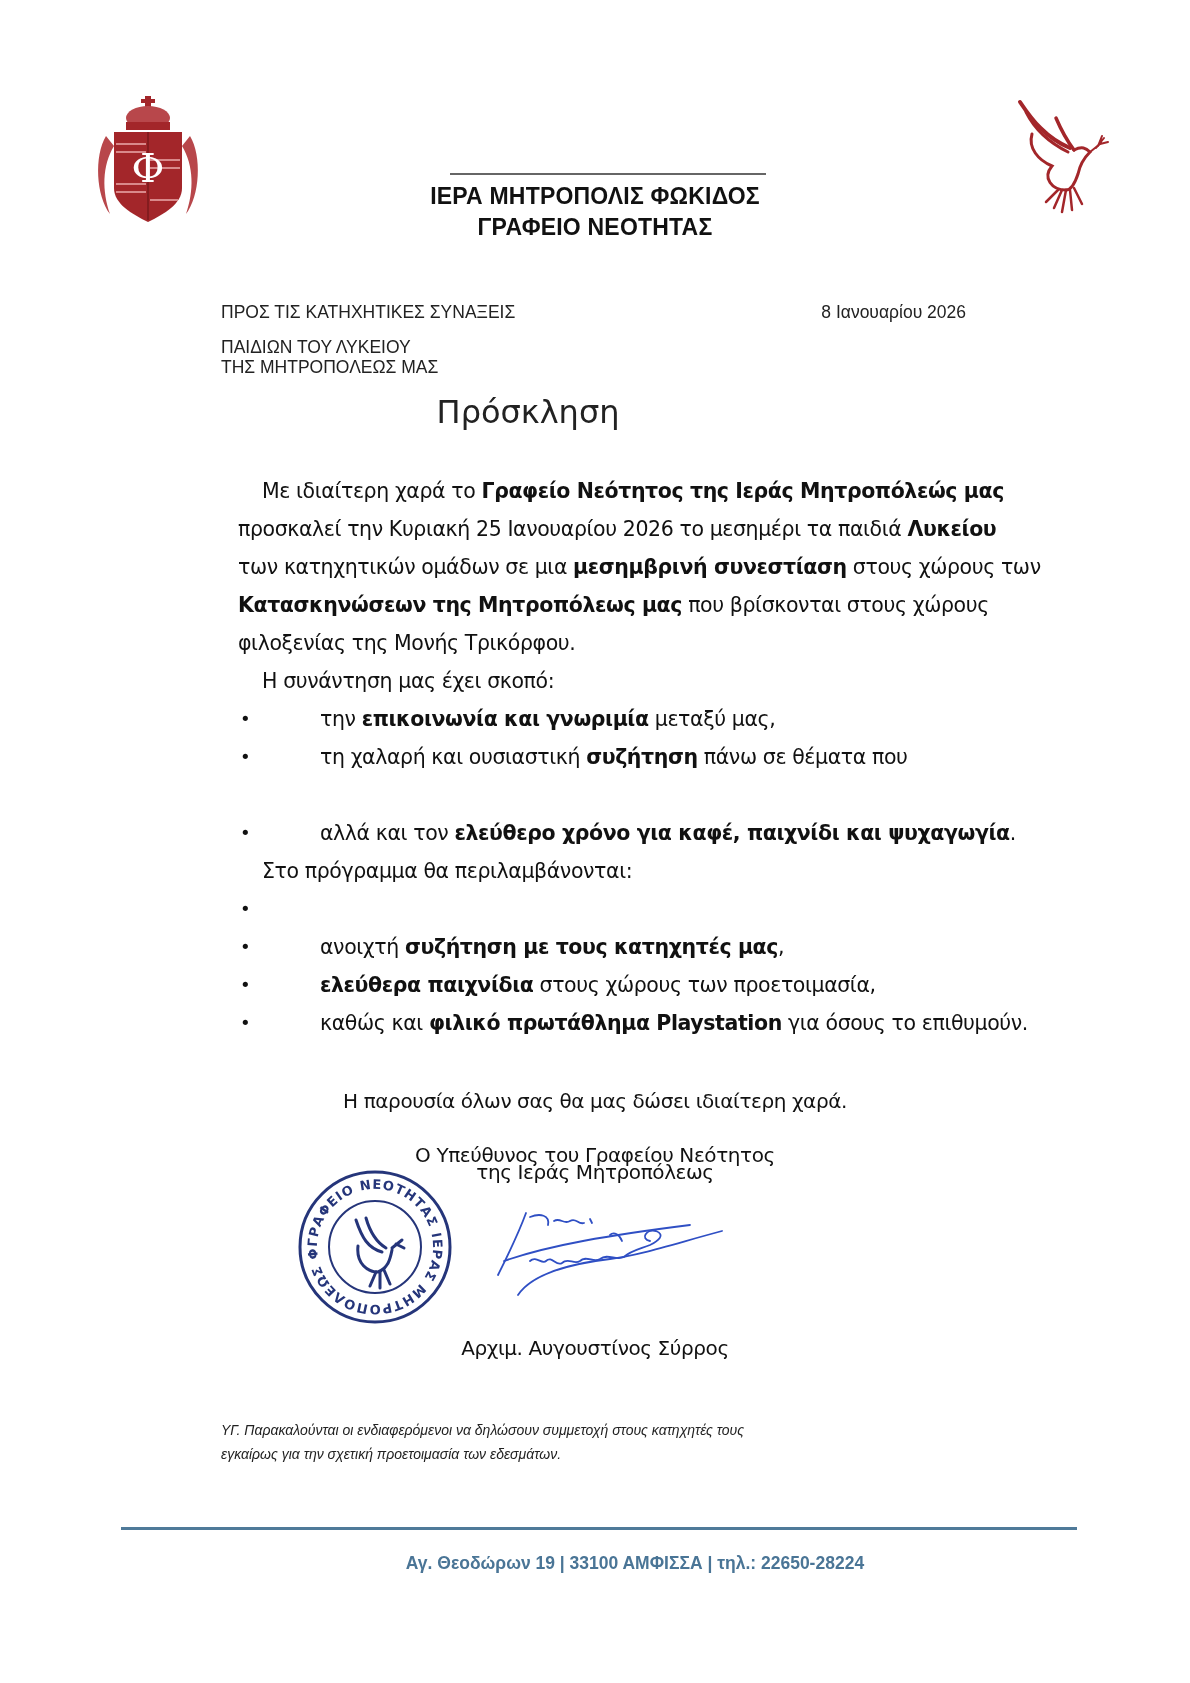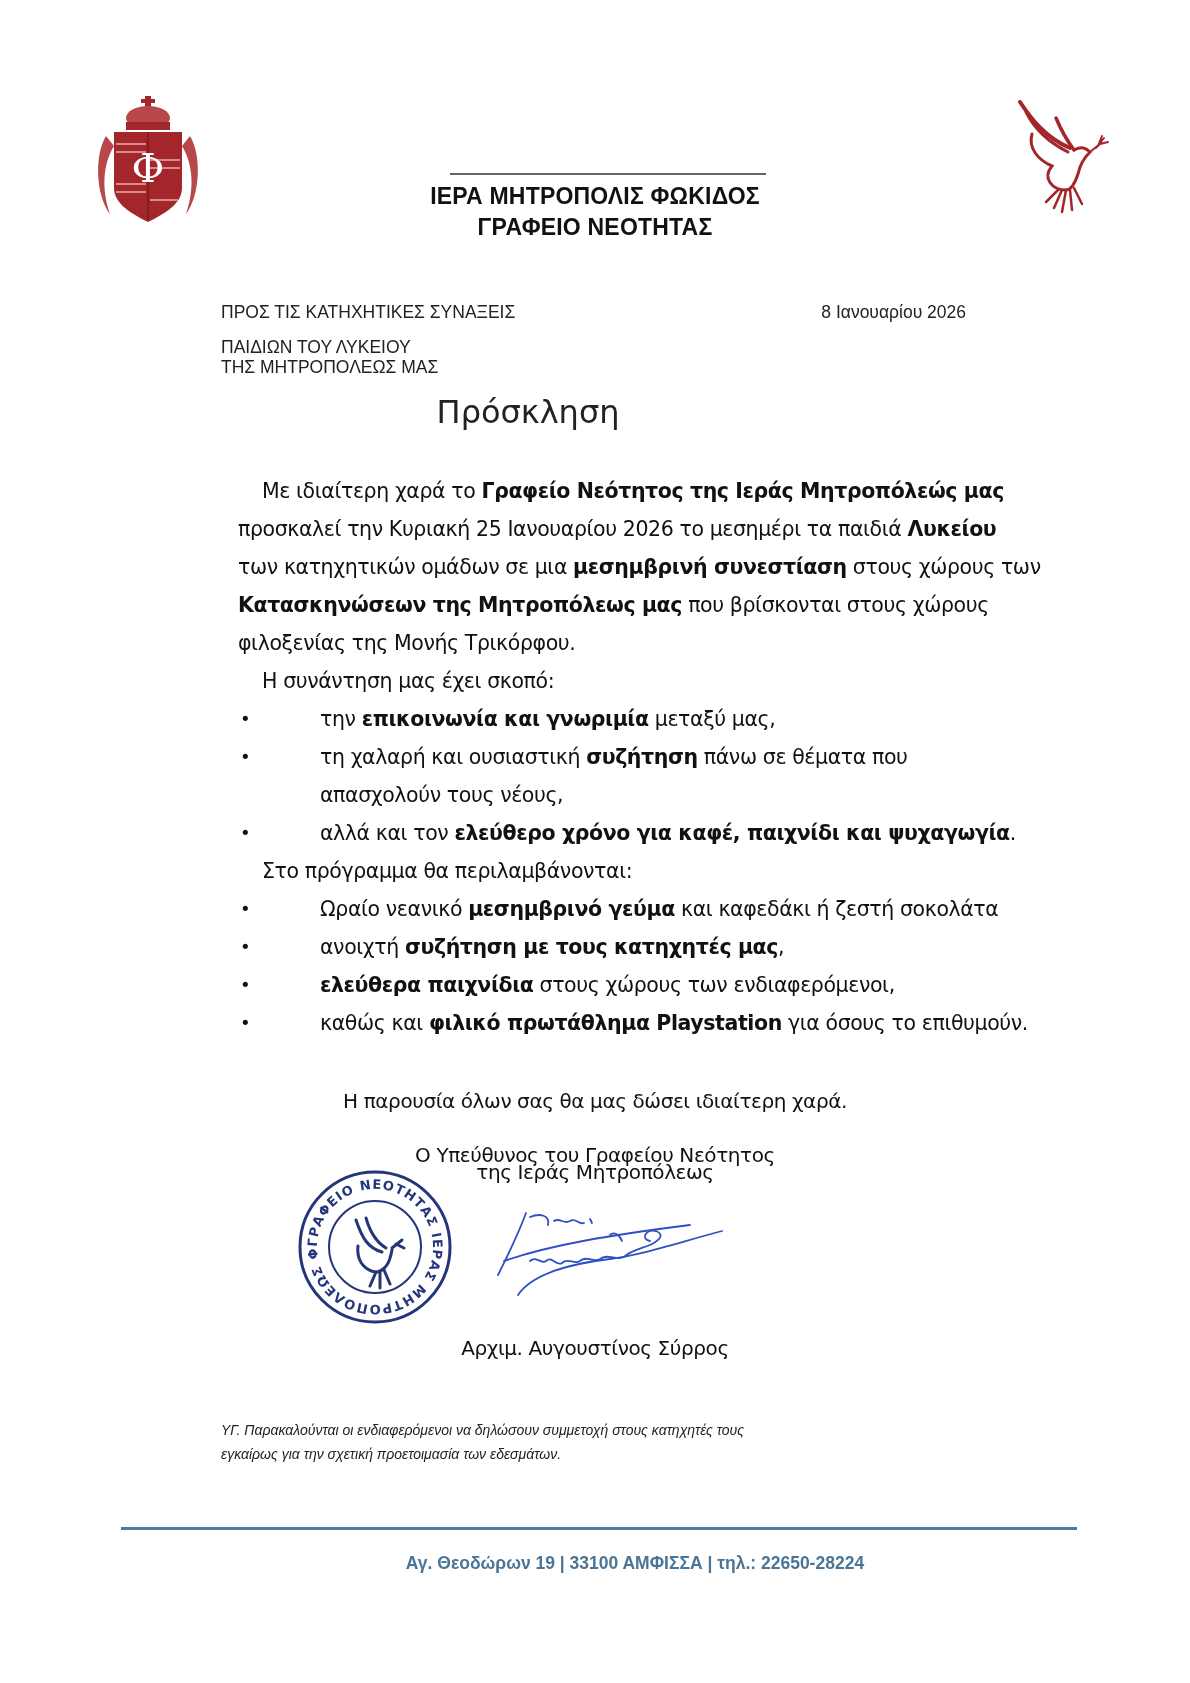--- a/index.html
+++ b/index.html
@@ -97,30 +97,28 @@
     <div class="pline" style="left: 245px; top: 472px;"><span>Με ιδιαίτερη χαρά το </span><b>Γραφείο Νεότητος της Ιεράς Μητροπόλεώς μας</b></div>
     <div class="pline" style="left: 221px; top: 510px;"><span>προσκαλεί την Κυριακή 25 Ιανουαρίου 2026 το μεσημέρι τα παιδιά </span><b>Λυκείου</b></div>
     <div class="pline" style="left: 221px; top: 548px;"><span>των κατηχητικών ομάδων σε μια </span><b>μεσημβρινή συνεστίαση</b><span> στους χώρους των</span></div>
     <div class="pline" style="left: 221px; top: 586px;"><b>Κατασκηνώσεων της Μητροπόλεως μας</b><span> που βρίσκονται στους χώρους</span></div>
     <div class="pline" style="left: 221px; top: 624px;"><span>φιλοξενίας της Μονής Τρικόρφου.</span></div>
     <div class="pline" style="left: 245px; top: 662px;"><span>Η συνάντηση μας έχει σκοπό:</span></div>
     <div class="bullet" style="top: 700px;">•</div>
     <div class="btext" style="top: 700px;"><span>την </span><b>επικοινωνία και γνωριμία</b><span> μεταξύ μας,</span></div>
     <div class="bullet" style="top: 738px;">•</div>
     <div class="btext" style="top: 738px;"><span>τη χαλαρή και ουσιαστική </span><b>συζήτηση</b><span> πάνω σε θέματα που</span></div>
-    <div class="btext" style="top: 776px;"><span>απασχολούν τους νέους,</span></div>
     <div class="bullet" style="top: 814px;">•</div>
     <div class="btext" style="top: 814px;"><span>αλλά και τον </span><b>ελεύθερο χρόνο για καφέ, παιχνίδι και ψυχαγωγία</b><span>.</span></div>
     <div class="pline" style="left: 245px; top: 852px;"><span>Στο πρόγραμμα θα περιλαμβάνονται:</span></div>
     <div class="bullet" style="top: 890px;">•</div>
-    <div class="btext" style="top: 890px;"><span>Ωραίο νεανικό </span><b>μεσημβρινό γεύμα</b><span> και καφεδάκι ή ζεστή σοκολάτα</span></div>
     <div class="bullet" style="top: 928px;">•</div>
     <div class="btext" style="top: 928px;"><span>ανοιχτή </span><b>συζήτηση με τους κατηχητές μας</b><span>,</span></div>
     <div class="bullet" style="top: 966px;">•</div>
-    <div class="btext" style="top: 966px;"><b>ελεύθερα παιχνίδια</b><span> στους χώρους των ενδιαφερόμενοι,</span></div>
+    <div class="btext" style="top: 966px;"><b>ελεύθερα παιχνίδια</b><span> στους χώρους των προετοιμασία,</span></div>
     <div class="bullet" style="top: 1004px;">•</div>
     <div class="btext" style="top: 1004px;"><span>καθώς και </span><b>φιλικό πρωτάθλημα Playstation</b><span> για όσους το επιθυμούν.</span></div>
   </div>
 
 <div class="abs closing" style="top:1089px;">Η παρουσία όλων σας θα μας δώσει ιδιαίτερη χαρά.</div>
 <div class="abs closing" style="top:1124px;margin-top:19px;">Ο Υπεύθυνος του Γραφείου Νεότητος</div>
 <div class="abs closing" style="top:1160px;">της Ιεράς Μητροπόλεως</div>
 
 <div class="abs" id="stamp">
   <svg width="158" height="158" viewBox="0 0 158 158">

